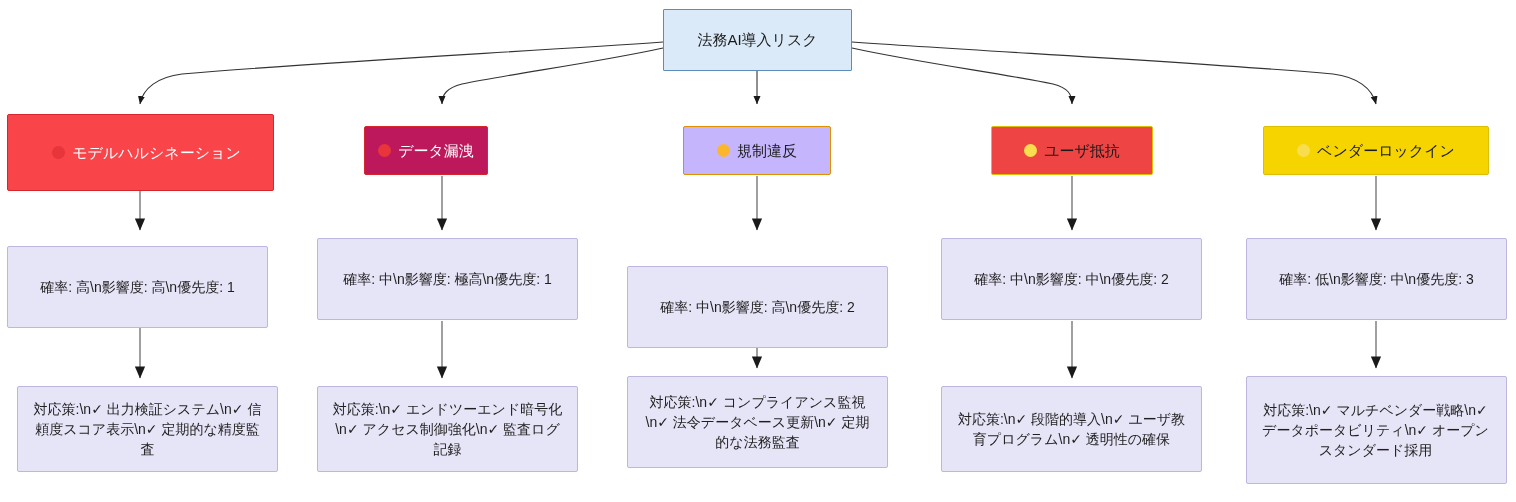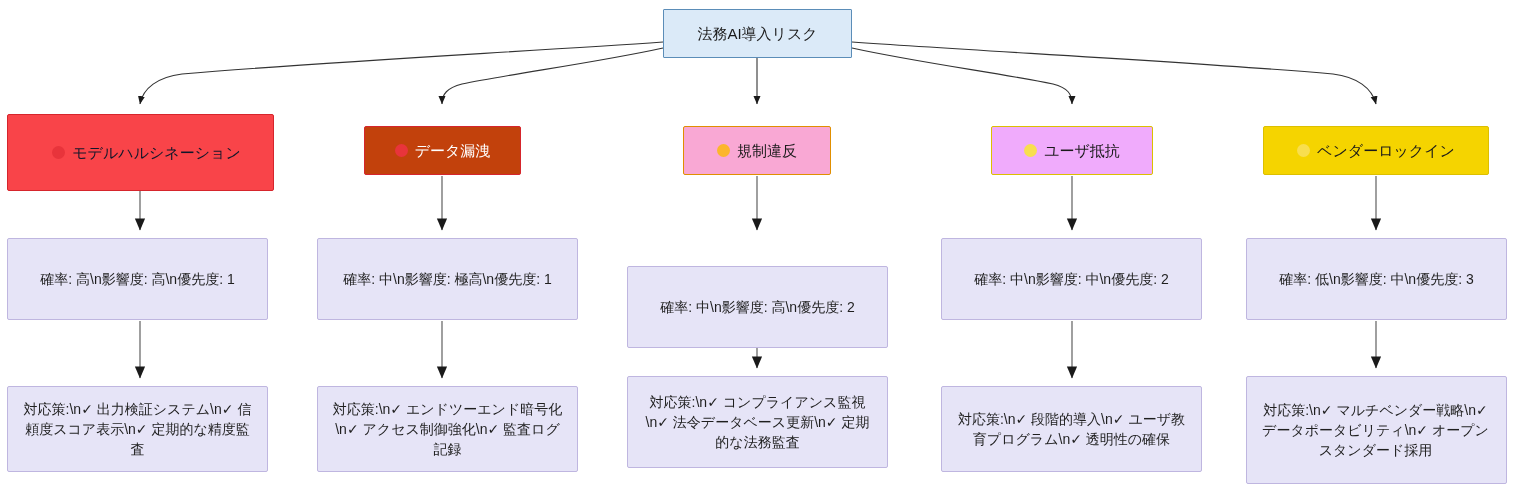--- a/index.html
+++ b/index.html
@@ -107,80 +107,80 @@
 
     <g fill="none" stroke="#888888" stroke-width="1.6">
       <path d="M140,321 L140,378" marker-end="url(#arrowBlack)"></path>
       <path d="M442,321 L442,378" marker-end="url(#arrowBlack)"></path>
       <path d="M757,321 L757,368" marker-end="url(#arrowBlack)"></path>
       <path d="M1072,321 L1072,378" marker-end="url(#arrowBlack)"></path>
       <path d="M1376,321 L1376,368" marker-end="url(#arrowBlack)"></path>
     </g>
   </svg>
 
-  <div class="node node-root" style="left:663px; top:9px; width:189px; height:49px;">
+  <div class="node node-root" style="left:663px; top:9px; width:189px; height:62px;">
     <span>法務AI導入リスク</span>
   </div>
 
-  <div class="node node-risk" style="left:7px; top:114px; width:267px; height:77px; background:#f94449; border:1px solid #d6252c; color:#0f172a;padding-left:12px;">
+  <div class="node node-risk" style="left:7px; top:114px; width:267px; height:77px; background:#f94449; border:1px solid #d6252c; color:#ffffff;padding-left:12px;">
     <span class="risk-inner">
       <span class="sev-dot" style="background:#e8343b;"></span>
       <span class="risk-label">モデルハルシネーション</span>
     </span>
   </div>
 
-  <div class="node node-risk" style="left:364px; top:126px; width:157px; height:49px; background:#c2410c; border:1px solid #d6252c; color:#ffffff;">
+  <div class="node node-risk" style="left:364px; top:126px; width:124px; height:49px; background:#be185d; border:1px solid #d6252c; color:#ffffff;">
     <span class="risk-inner">
       <span class="sev-dot" style="background:#e8343b;"></span>
       <span class="risk-label">データ漏洩</span>
     </span>
   </div>
 
-  <div class="node node-risk" style="left:683px; top:126px; width:148px; height:49px; background:#f9a8d4; border:1px solid #e08f00; color:#1a1a1a;">
+  <div class="node node-risk" style="left:683px; top:126px; width:148px; height:49px; background:#c4b5fd; border:1px solid #e08f00; color:#1a1a1a;">
     <span class="risk-inner">
       <span class="sev-dot" style="background:#fcb62c;"></span>
       <span class="risk-label">規制違反</span>
     </span>
   </div>
 
-  <div class="node node-risk" style="left:991px; top:126px; width:162px; height:49px; background:#f0abfc; border:1px solid #dcbf00; color:#1a1a1a;">
+  <div class="node node-risk" style="left:991px; top:126px; width:162px; height:49px; background:#ef4444; border:1px solid #dcbf00; color:#1a1a1a;">
     <span class="risk-inner">
       <span class="sev-dot" style="background:#f8de4f;"></span>
       <span class="risk-label">ユーザ抵抗</span>
     </span>
   </div>
 
   <div class="node node-risk" style="left:1263px; top:126px; width:226px; height:49px; background:#f5d400; border:1px solid #dcbf00; color:#1a1a1a;">
     <span class="risk-inner">
       <span class="sev-dot" style="background:#f8de4f;"></span>
       <span class="risk-label">ベンダーロックイン</span>
     </span>
   </div>
 
-  <div class="node node-detail" style="left:7px; top:238px; width:261px; height:82px;">
+  <div class="node node-detail" style="left:7px; top:246px; width:261px; height:82px;">
     <span class="detail-text">確率: 高\n影響度: 高\n優先度: 1</span>
   </div>
 
   <div class="node node-detail" style="left:317px; top:238px; width:261px; height:82px;align-items:center;">
     <span class="detail-text">確率: 中\n影響度: 極高\n優先度: 1</span>
   </div>
 
   <div class="node node-detail" style="left:627px; top:238px; width:261px; height:82px;margin-top:28px;">
     <span class="detail-text">確率: 中\n影響度: 高\n優先度: 2</span>
   </div>
 
   <div class="node node-detail" style="left:941px; top:238px; width:261px; height:82px;">
     <span class="detail-text">確率: 中\n影響度: 中\n優先度: 2</span>
   </div>
 
   <div class="node node-detail" style="left:1246px; top:238px; width:261px; height:82px;">
     <span class="detail-text">確率: 低\n影響度: 中\n優先度: 3</span>
   </div>
 
-  <div class="node node-detail" style="left:7px; top:386px; width:261px; height:86px;">
+  <div class="node node-detail" style="left:17px; top:386px; width:261px; height:86px;">
     <span class="detail-text">対応策:\n✓ 出力検証システム\n✓ 信頼度スコア表示\n✓ 定期的な精度監査</span>
   </div>
 
   <div class="node node-detail" style="left:317px; top:386px; width:261px; height:86px;">
     <span class="detail-text">対応策:\n✓ エンドツーエンド暗号化\n✓ アクセス制御強化\n✓ 監査ログ記録</span>
   </div>
 
   <div class="node node-detail" style="left:627px; top:376px; width:261px; height:92px;">
     <span class="detail-text">対応策:\n✓ コンプライアンス監視\n✓ 法令データベース更新\n✓ 定期的な法務監査</span>
   </div>

